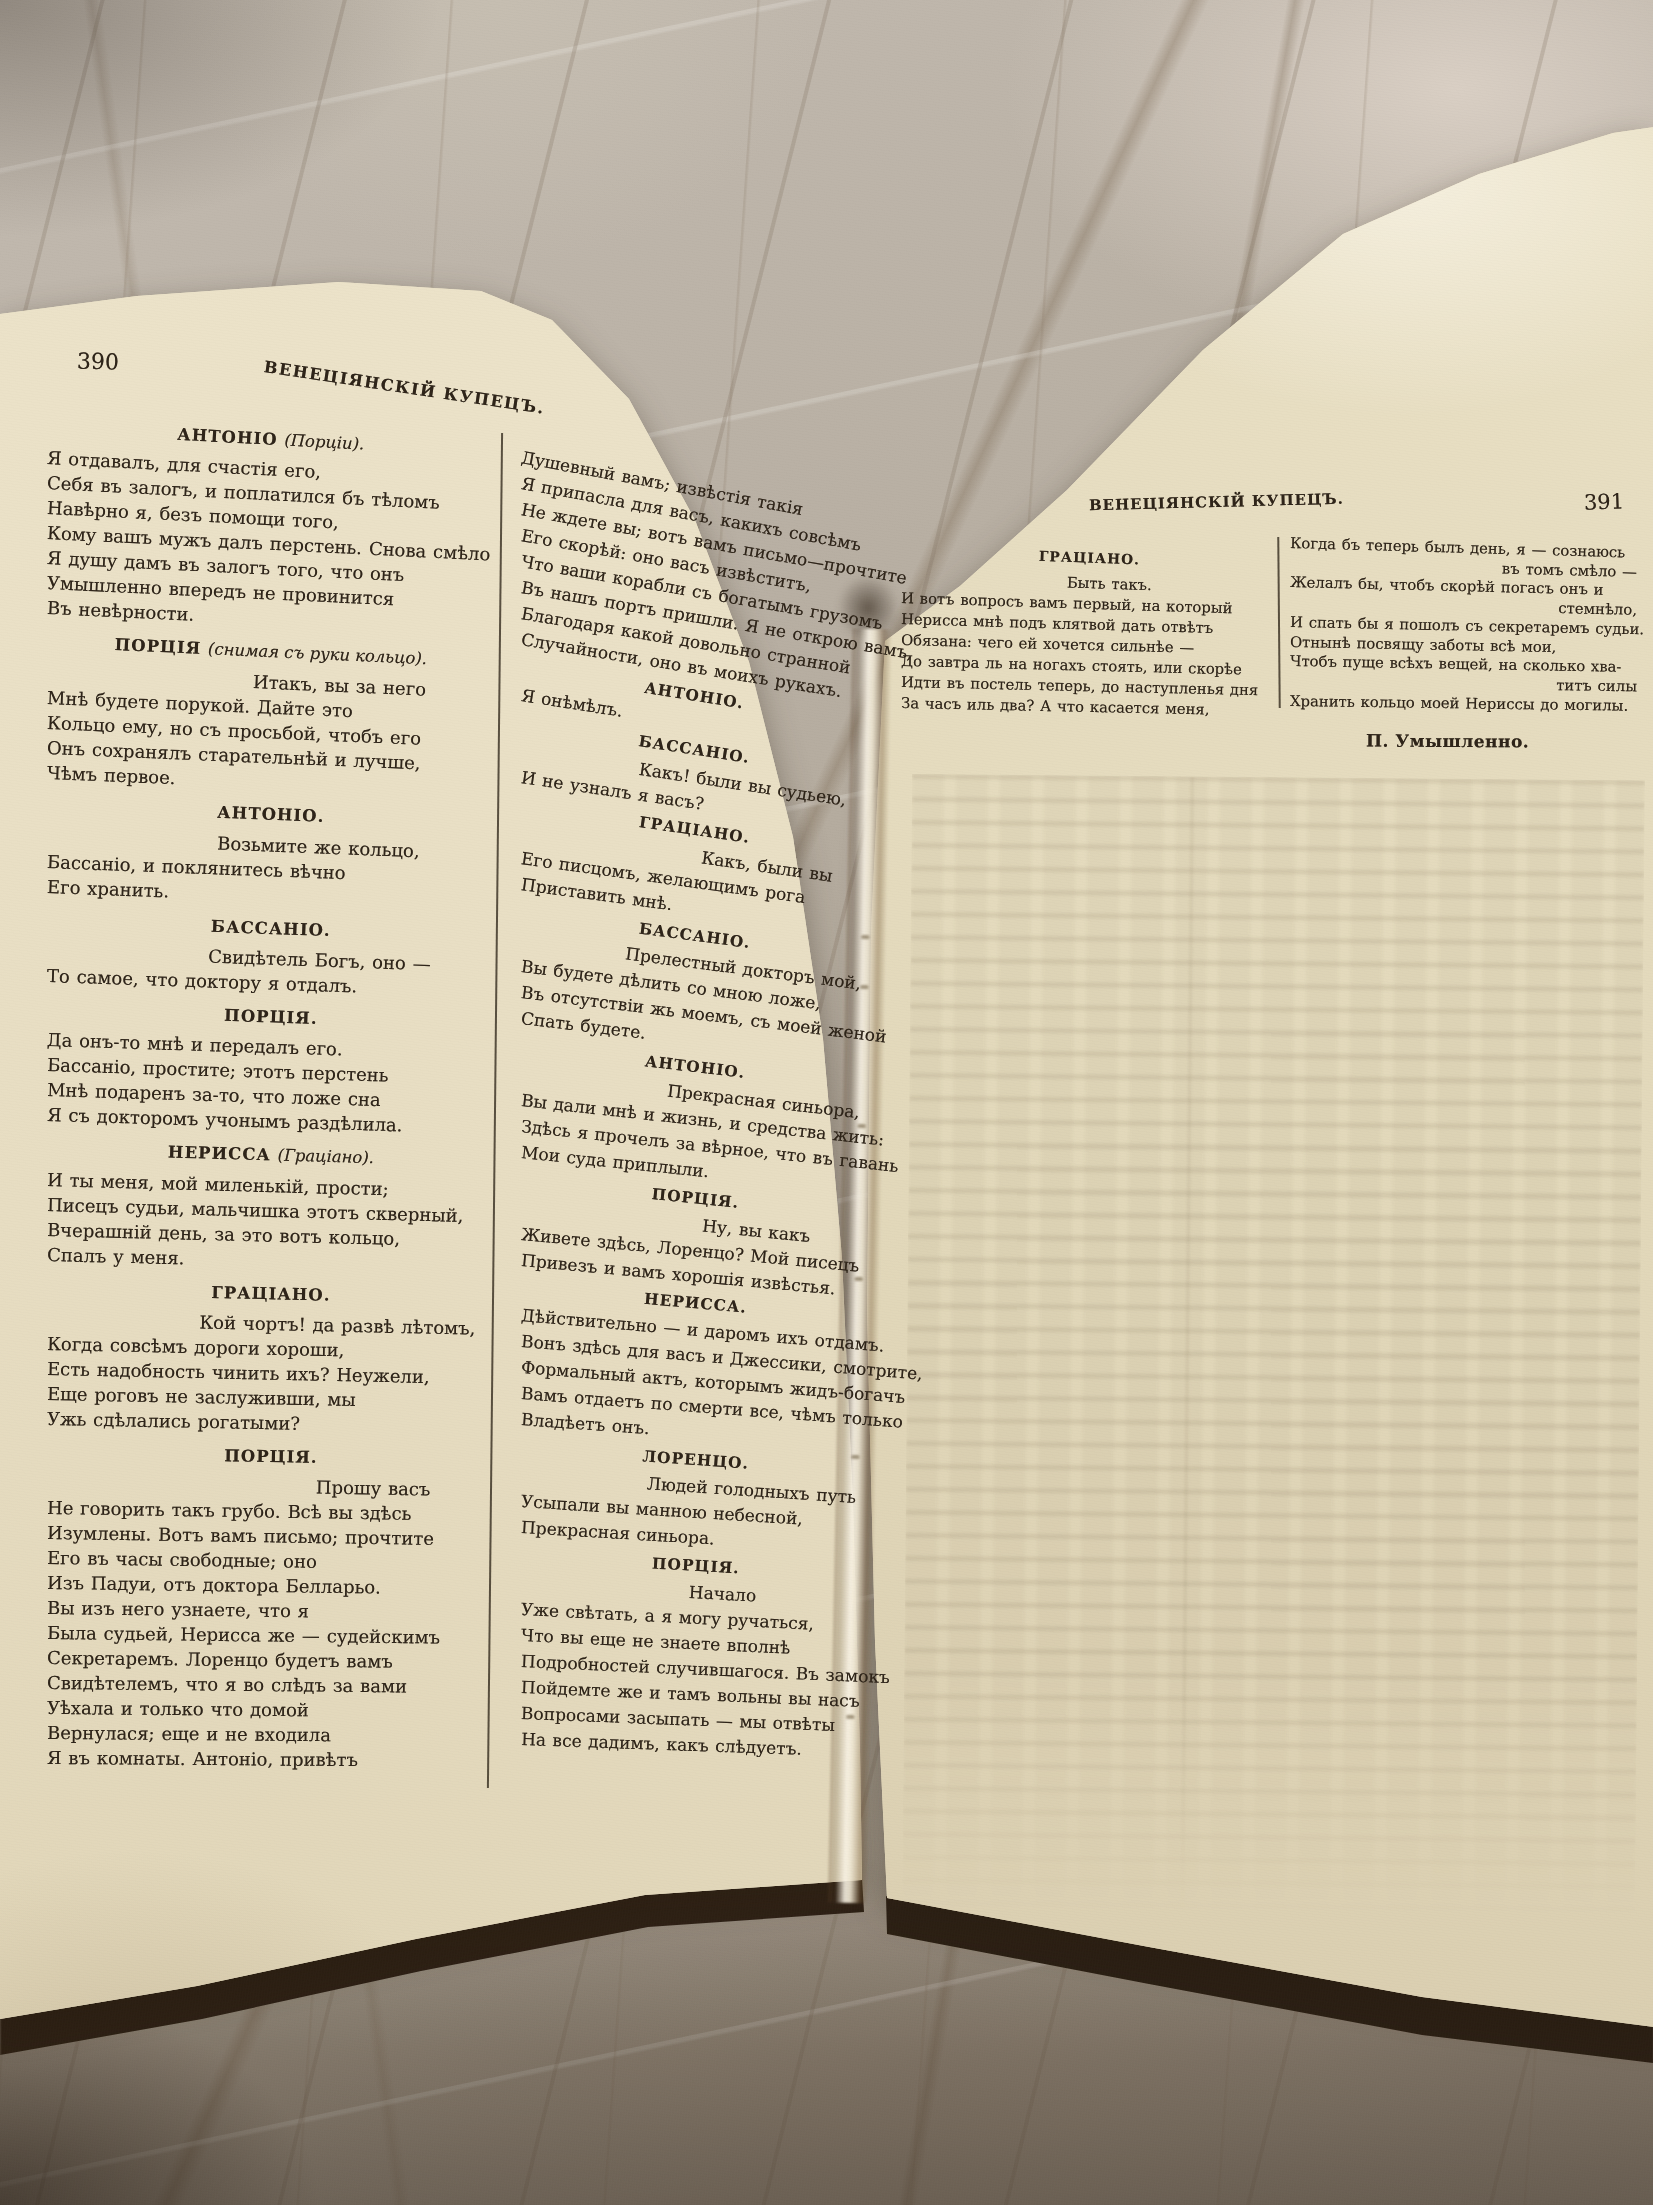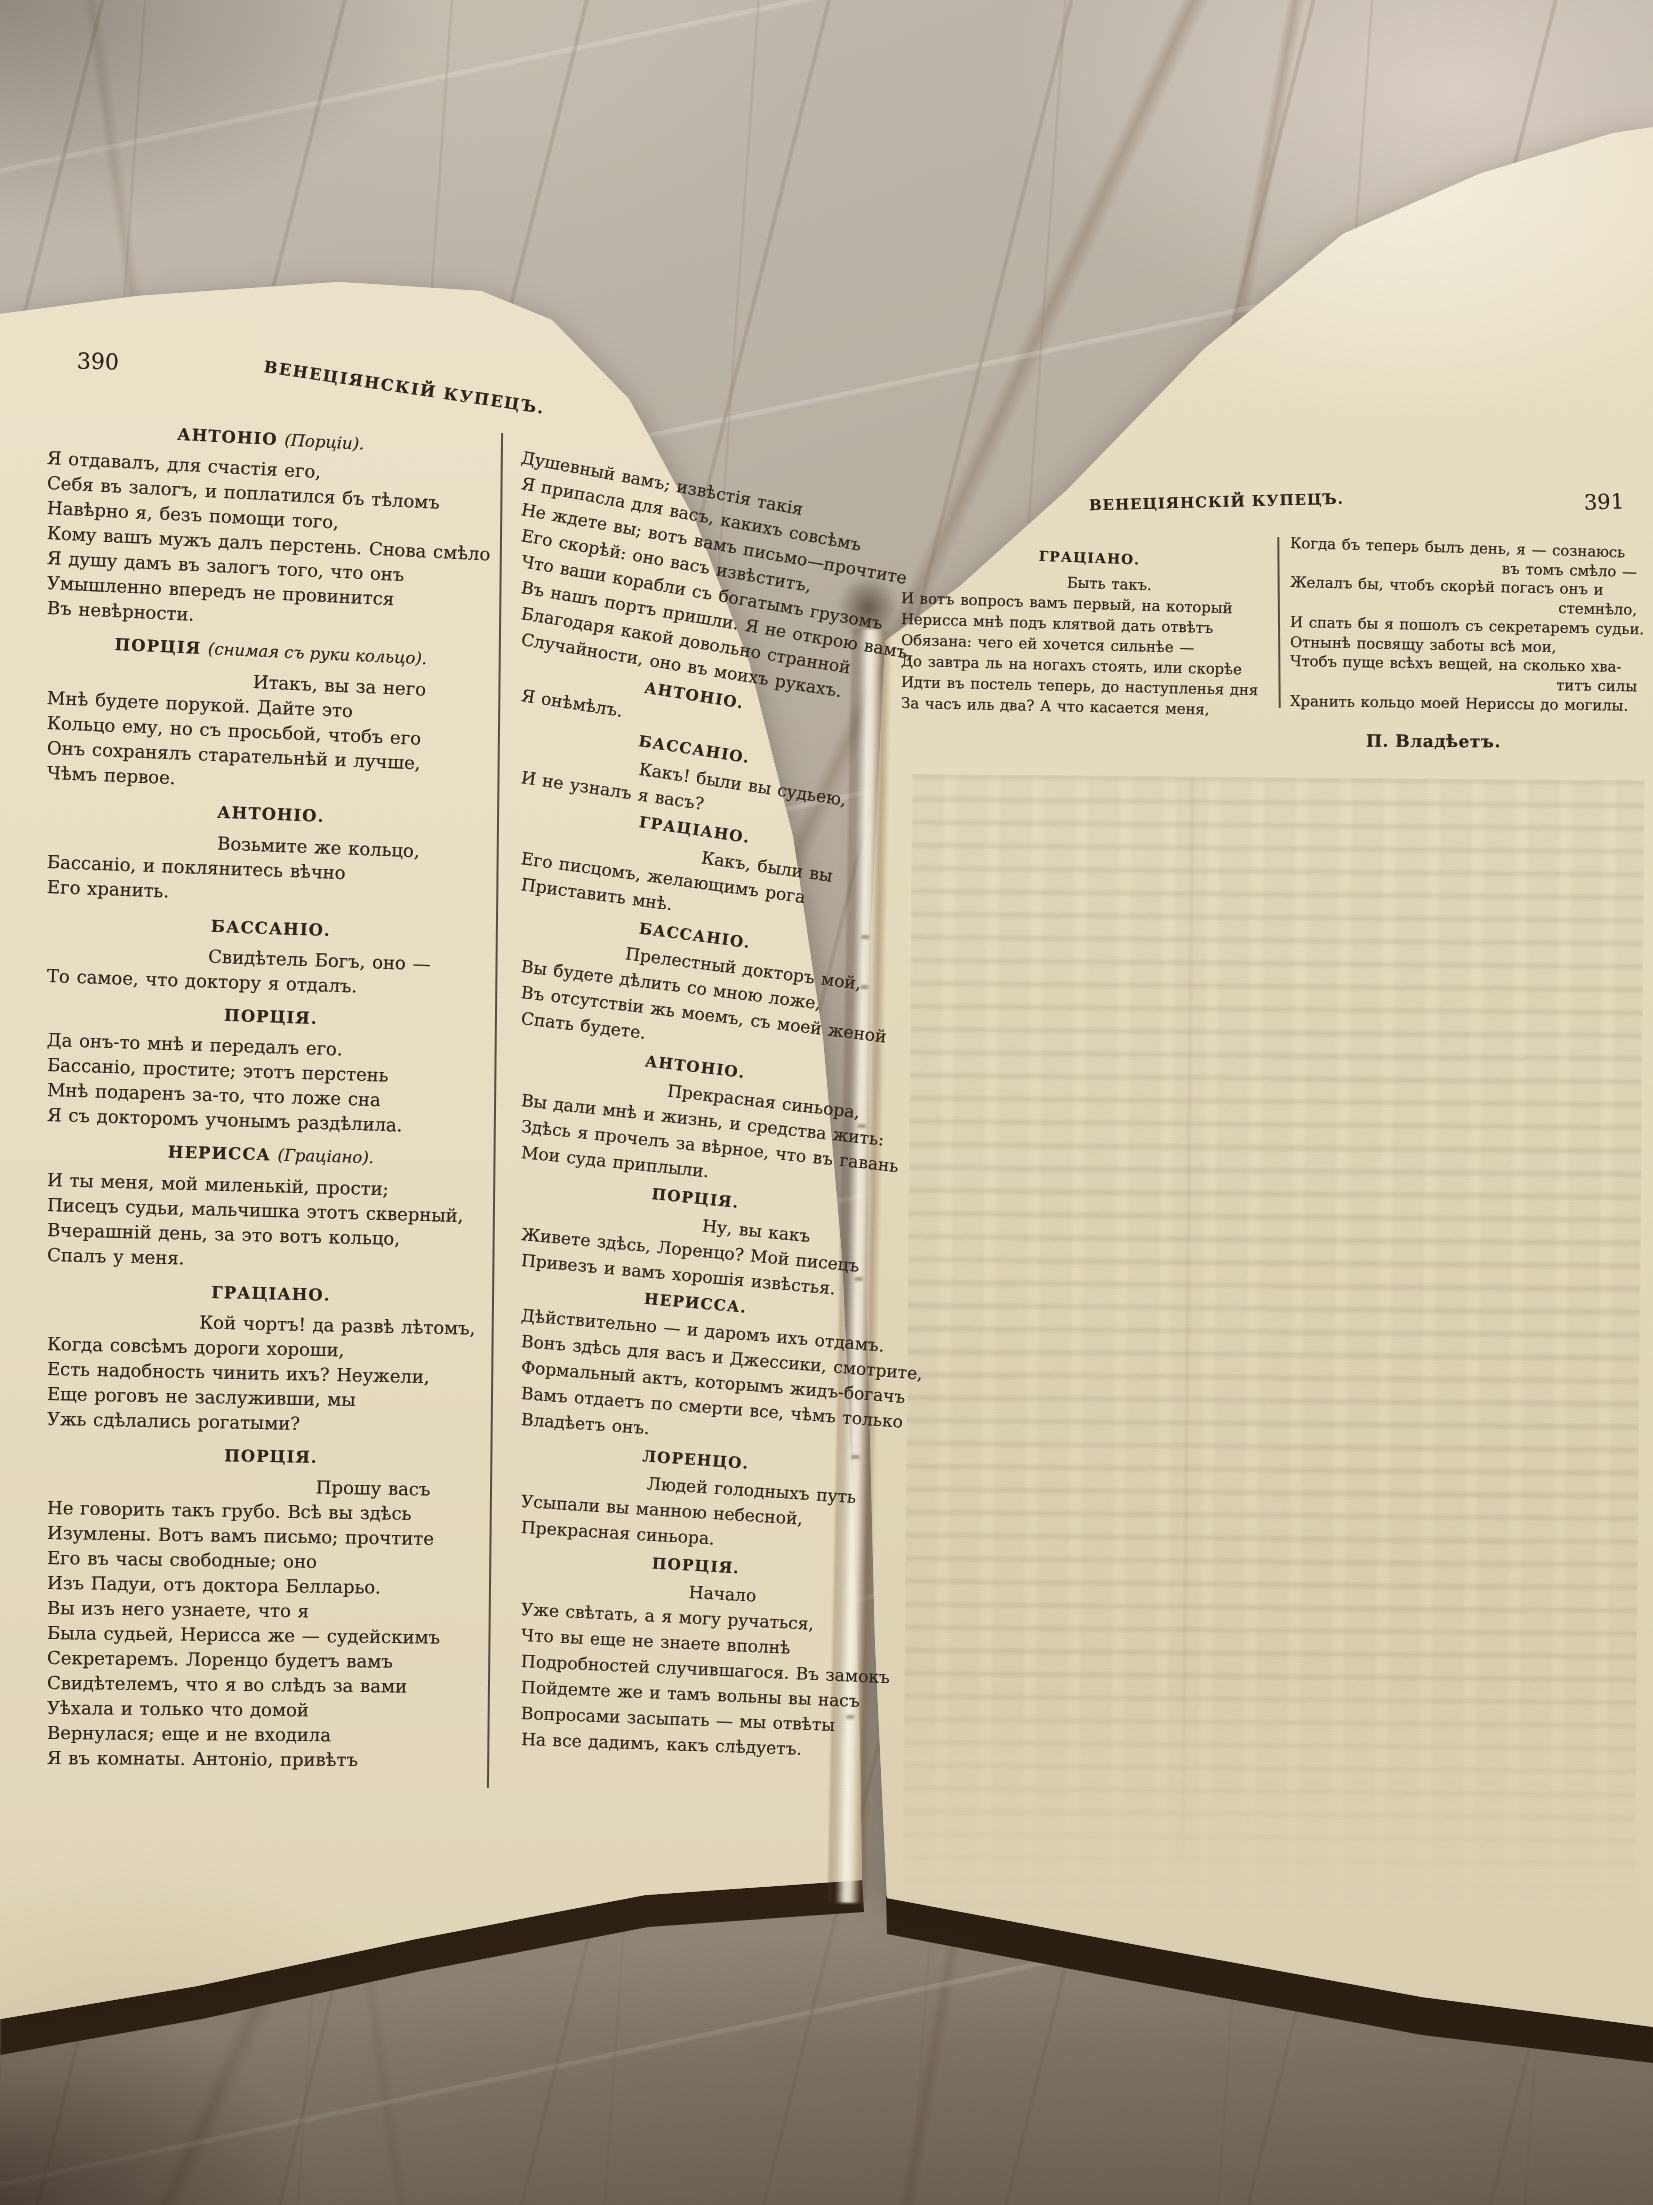--- a/index.html
+++ b/index.html
@@ -258,17 +258,17 @@
       <div class="tline ra" style="transform: rotate(1.5deg); transform-origin: 0px 60%;">въ томъ смѣло —</div>
       <div class="tline" style="transform: rotate(1.4deg); transform-origin: 0px 60%;">Желалъ бы, чтобъ скорѣй погасъ онъ и</div>
       <div class="tline ra" style="transform: rotate(1.3deg); transform-origin: 0px 60%;">стемнѣло,</div>
       <div class="tline" style="transform: rotate(1.2deg); transform-origin: 0px 60%;">И спать бы я пошолъ съ секретаремъ судьи.</div>
       <div class="tline" style="transform: rotate(1.1deg); transform-origin: 0px 60%;">Отнынѣ посвящу заботы всѣ мои,</div>
       <div class="tline" style="transform: rotate(1deg); transform-origin: 0px 60%;">Чтобъ пуще всѣхъ вещей, на сколько хва-</div>
       <div class="tline ra" style="transform: rotate(0.9deg); transform-origin: 0px 60%;">титъ силы</div>
       <div class="tline" style="transform: rotate(0.8deg); transform-origin: 0px 60%;">Хранить кольцо моей Нериссы до могилы.</div>
     </div>
 
-  <div class="ink signature">П. Владѣетъ.</div>
+  <div class="ink signature">П. Умышленно.</div>
 
   <div class="grain"></div>
 </div>
 
 
 </body></html>

